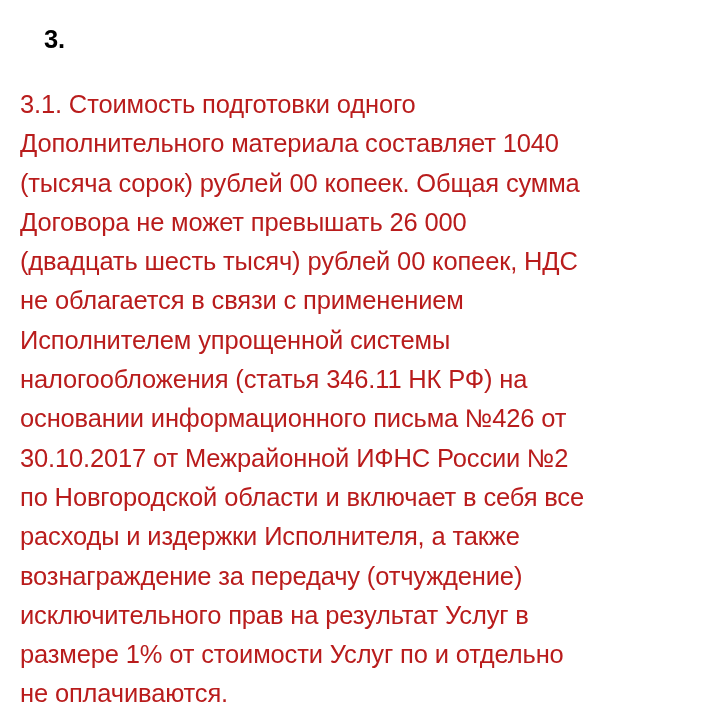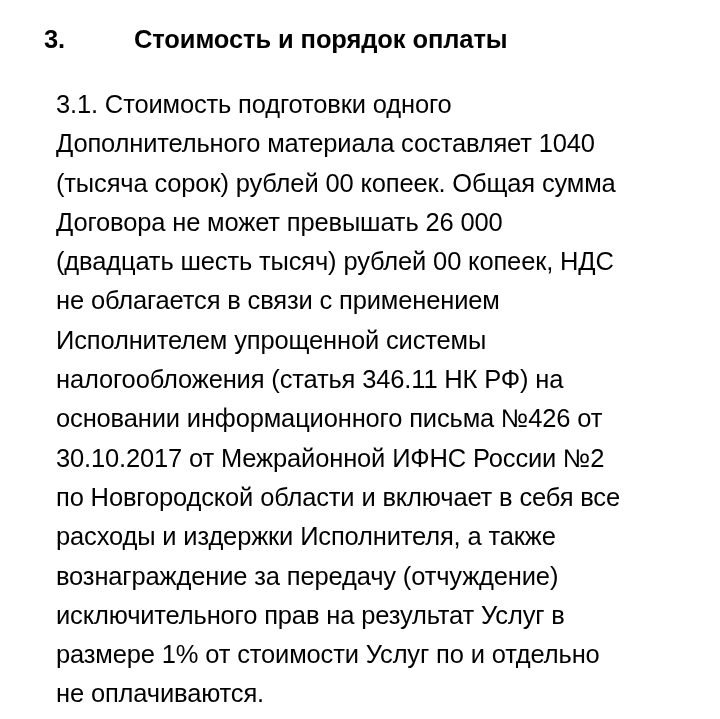--- a/index.html
+++ b/index.html
@@ -41,44 +41,44 @@
   .section-heading .heading-number {
     flex: 0 0 auto;
     width: 90px;           
   }
   .section-heading .heading-title {
     flex: 0 0 auto;
   }
 
   
   .body-paragraph {
-    margin: 8px;
-    padding: 0 44px 0 48px;
+    margin: 0;
+    padding: 0 44px 0 20px;
     font-weight: 400;
     font-size: 25.5px;
     line-height: 39.3px;
     letter-spacing: -0.15px;
     font-stretch: condensed;
-    color: #000000;
+    color: #b91c1c;
     text-align: left;
     white-space: pre-line;   
   }
 
   
   .paragraph-block {
     margin-top: 29px;
   }
 </style>
 </head>
 <body style="background-color: rgb(255, 255, 255);">
 
 <div class="page">
 
   <h2 class="section-heading">
-    <span class="heading-number">3.</span><span class="heading-title">Стоимость и порядок оплаты</span>
+    <span class="heading-number">3.</span>
   </h2>
 
   <div class="paragraph-block">
     <p class="body-paragraph">3.1. Стоимость подготовки одного
 Дополнительного материала составляет 1040
 (тысяча сорок) рублей 00 копеек. Общая сумма
 Договора не может превышать 26 000
 (двадцать шесть тысяч) рублей 00 копеек, НДС
 не облагается в связи с применением
 Исполнителем упрощенной системы

